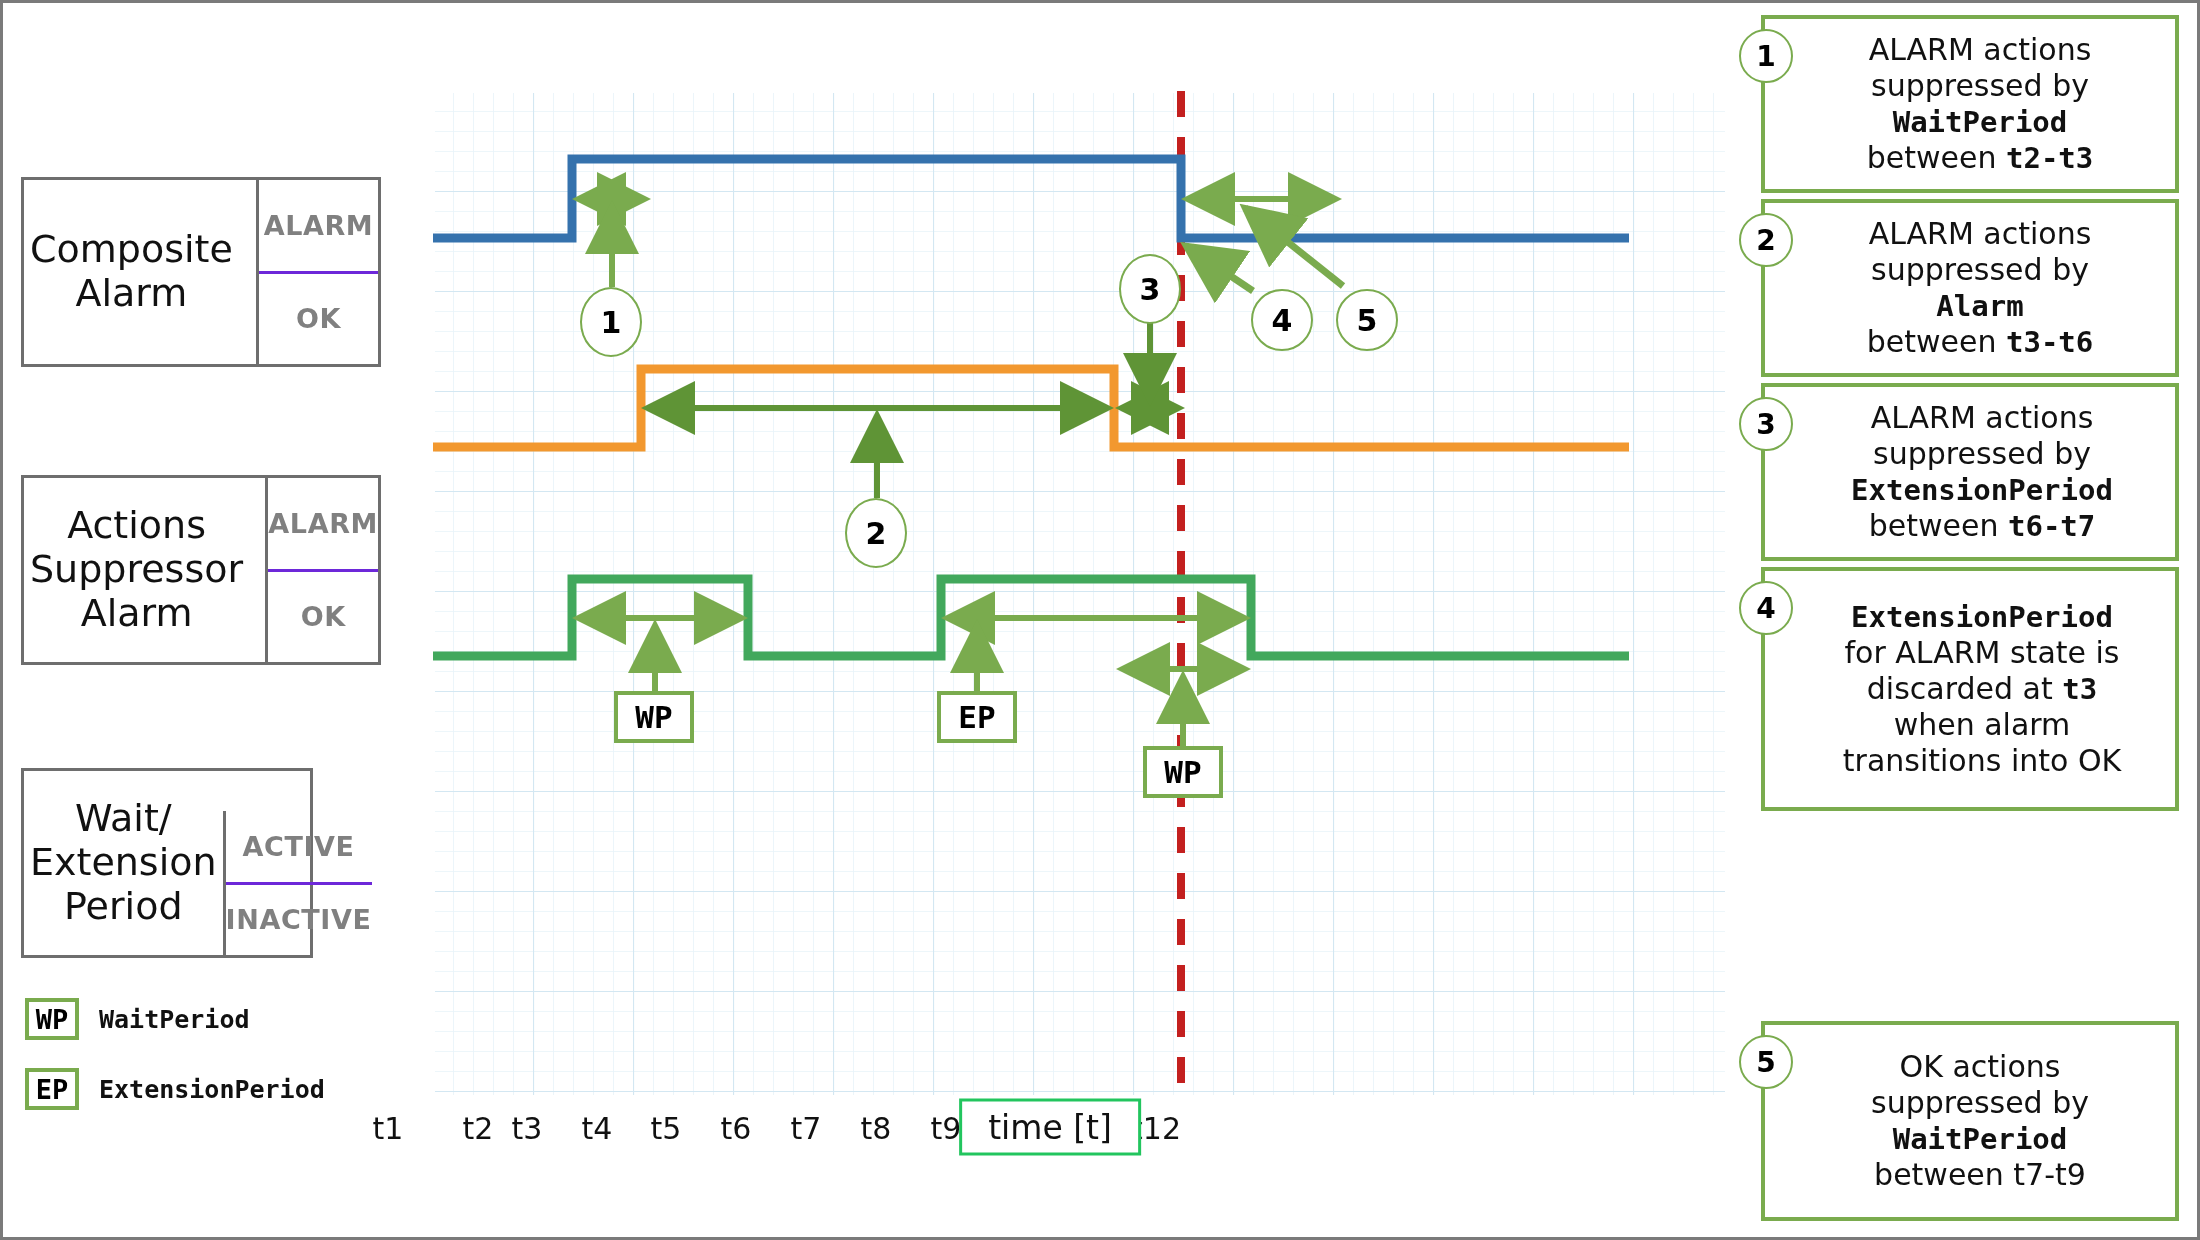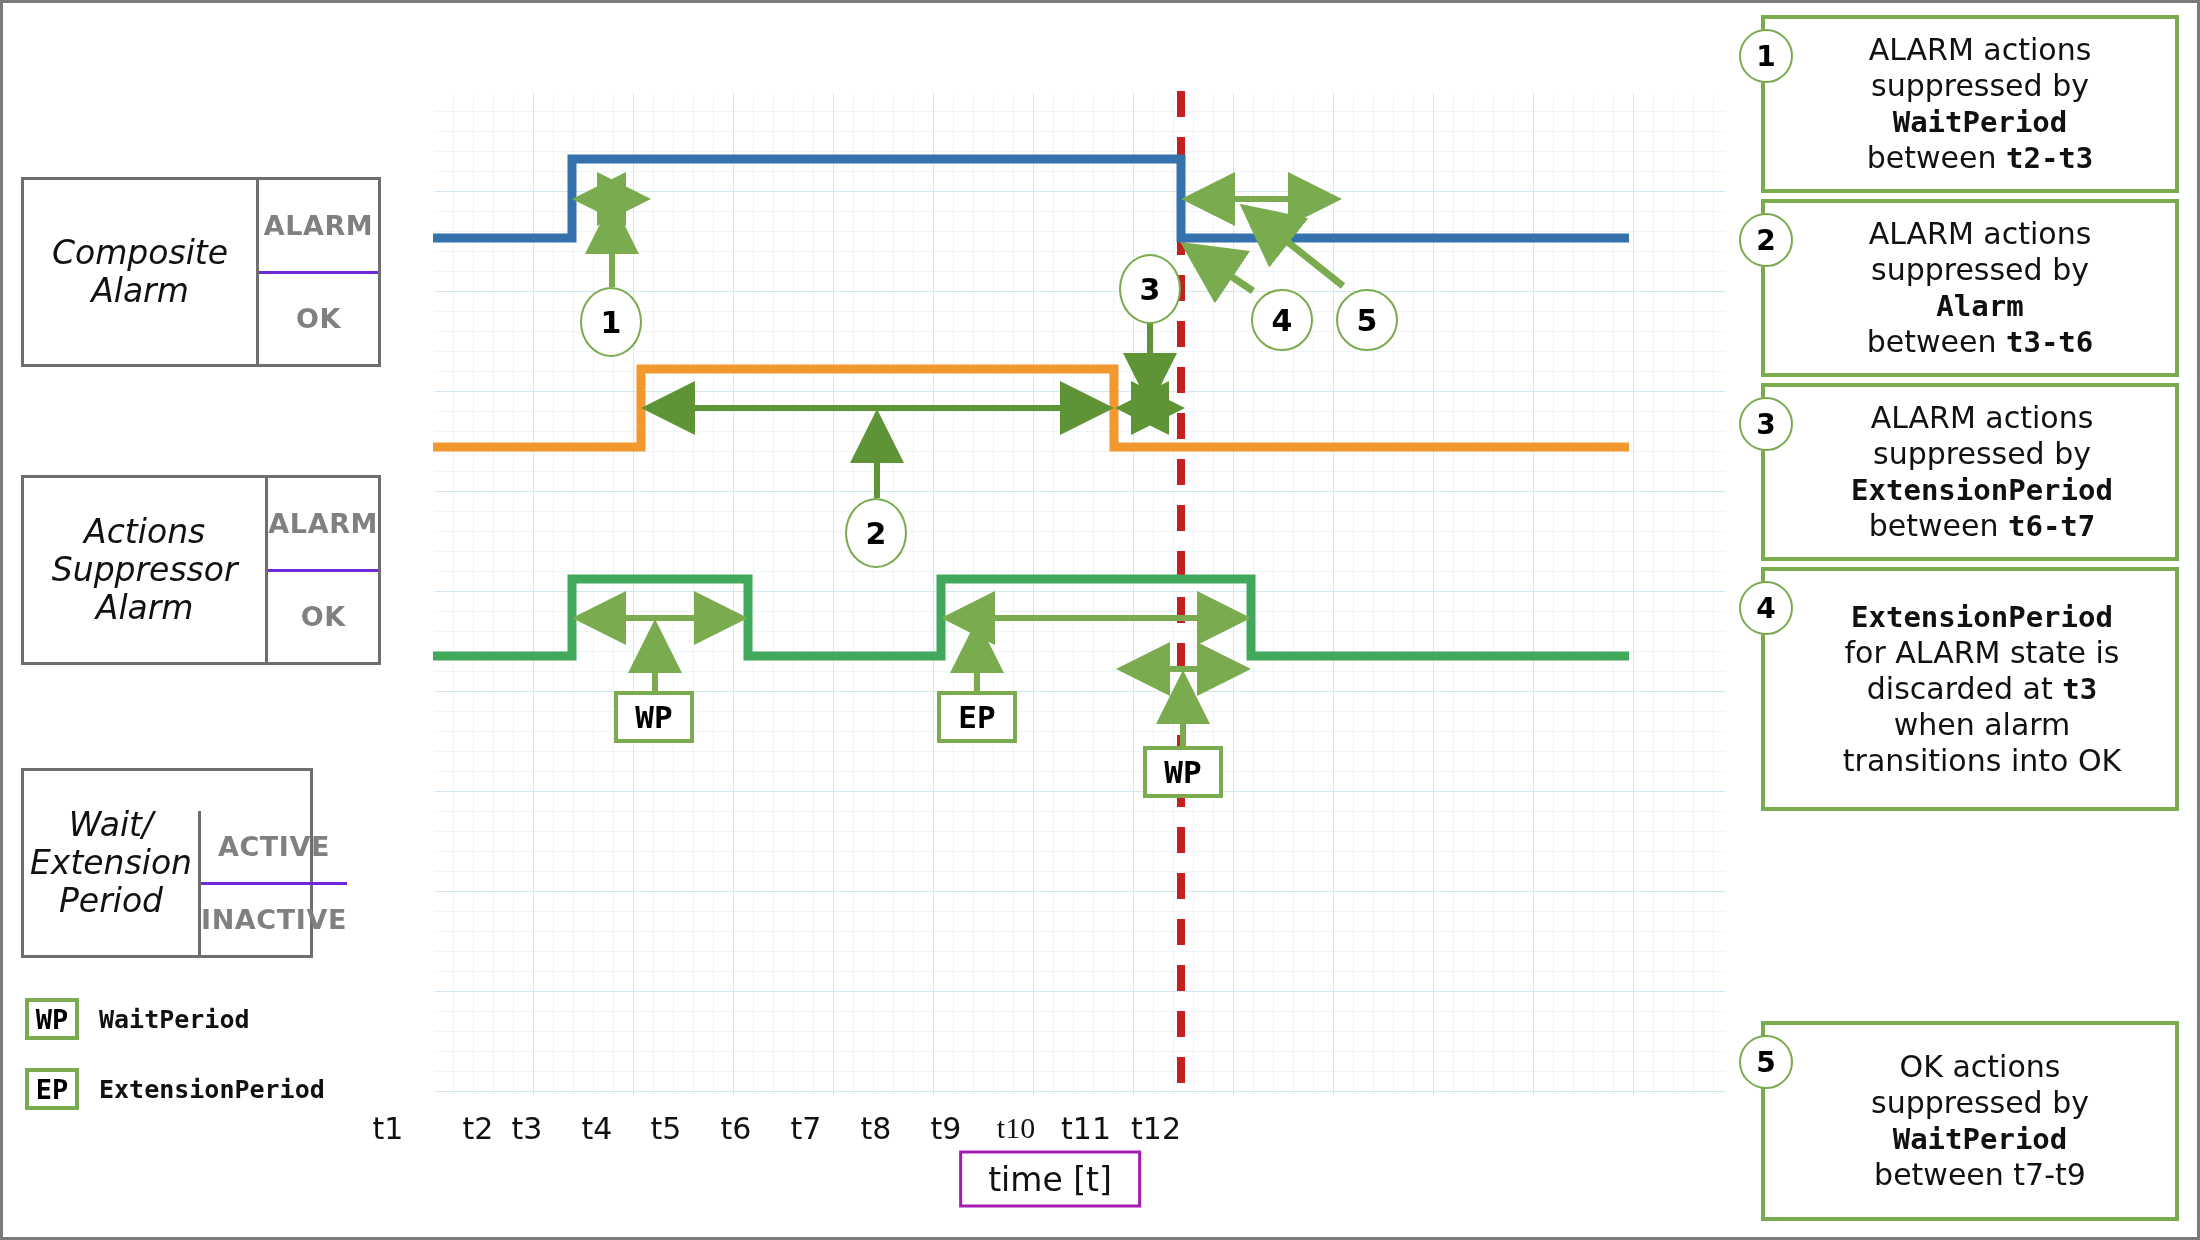--- a/index.html
+++ b/index.html
@@ -4,44 +4,44 @@
 <style>
   html,body{margin:0;padding:0;background:#ffffff;}
   body{width:2200px;height:1240px;position:relative;overflow:hidden;
        font-family:"DejaVu Sans", sans-serif;}
 
   #root{position:absolute;left:0;top:0;width:2200px;height:1240px;
         box-sizing:border-box;border:3px solid #7a7a7a;background:#fff;}
 
   
   .state-table{position:absolute;display:flex;border:3px solid #6e6e6e;box-sizing:border-box;background:#fff;}
-  .state-name{display:flex;align-items:center;justify-content:center;text-align:center;
-              font-size:33px;color:#111;line-height:1.15;padding:0 6px;box-sizing:border-box;font-style:italic;}
+  .state-name{display:flex;align-items:center;justify-content:flex-start;text-align:center;
+              font-size:38px;color:#111;line-height:1.15;padding:0 6px;box-sizing:border-box;}
   .state-vals{display:flex;flex-direction:column;border-left:3px solid #6e6e6e;box-sizing:border-box;}
   .state-val{flex:1;display:flex;align-items:center;justify-content:center;
              font-size:27px;font-weight:bold;color:#808080;letter-spacing:.6px;box-sizing:border-box;}
   .state-val.lower{border-top:3px solid #6d28d9;text-align:center;}
 
   
   .legend-row{position:absolute;display:flex;align-items:center;}
   .legend-chip{width:54px;height:42px;border:4px solid #7aab4e;background:#fff;
                display:flex;align-items:center;justify-content:center;
                font-family:"DejaVu Sans Mono", monospace;font-weight:bold;font-size:27px;color:#000;box-sizing:border-box;}
   .legend-text{margin-left:20px;font-family:"DejaVu Sans Mono", monospace;font-size:25px;font-weight:bold;color:#111;}
 
   
   #plot{position:absolute;left:430px;top:88px;width:1292px;height:1010px;}
   #plot svg{display:block;}
 
   
   .xtick{position:absolute;font-size:30px;color:#111;text-align:center;width:90px;}
 
   
-  #time-box{position:absolute;left:1047px;top:1176px;transform:translate(-50%,-50%);
-            border:3px solid #a21caf;background:#fff;padding:6px 26px;font-size:33px;color:#111;text-align:center;}
+  #time-box{position:absolute;left:1047px;top:1124px;transform:translate(-50%,-50%);
+            border:3px solid #22c55e;background:#fff;padding:6px 26px;font-size:33px;color:#111;text-align:center;}
 
   
   .note{position:absolute;left:1758px;width:418px;border:4px solid #7aab4e;background:#fff;
         box-sizing:border-box;display:flex;align-items:center;justify-content:center;}
   .note-text{font-size:30px;line-height:1.2;color:#111;text-align:center;padding:4px 14px 4px 34px;}
   .note-text .mono{font-family:"DejaVu Sans Mono", monospace;font-weight:bold;font-size:29px;}
   .note-badge{position:absolute;left:-26px;top:10px;width:54px;height:54px;border-radius:50%;
               border:2.5px solid #7aab4e;background:#fff;display:flex;align-items:center;justify-content:center;
               font-size:28px;font-weight:bold;color:#000;box-sizing:border-box;}
 

